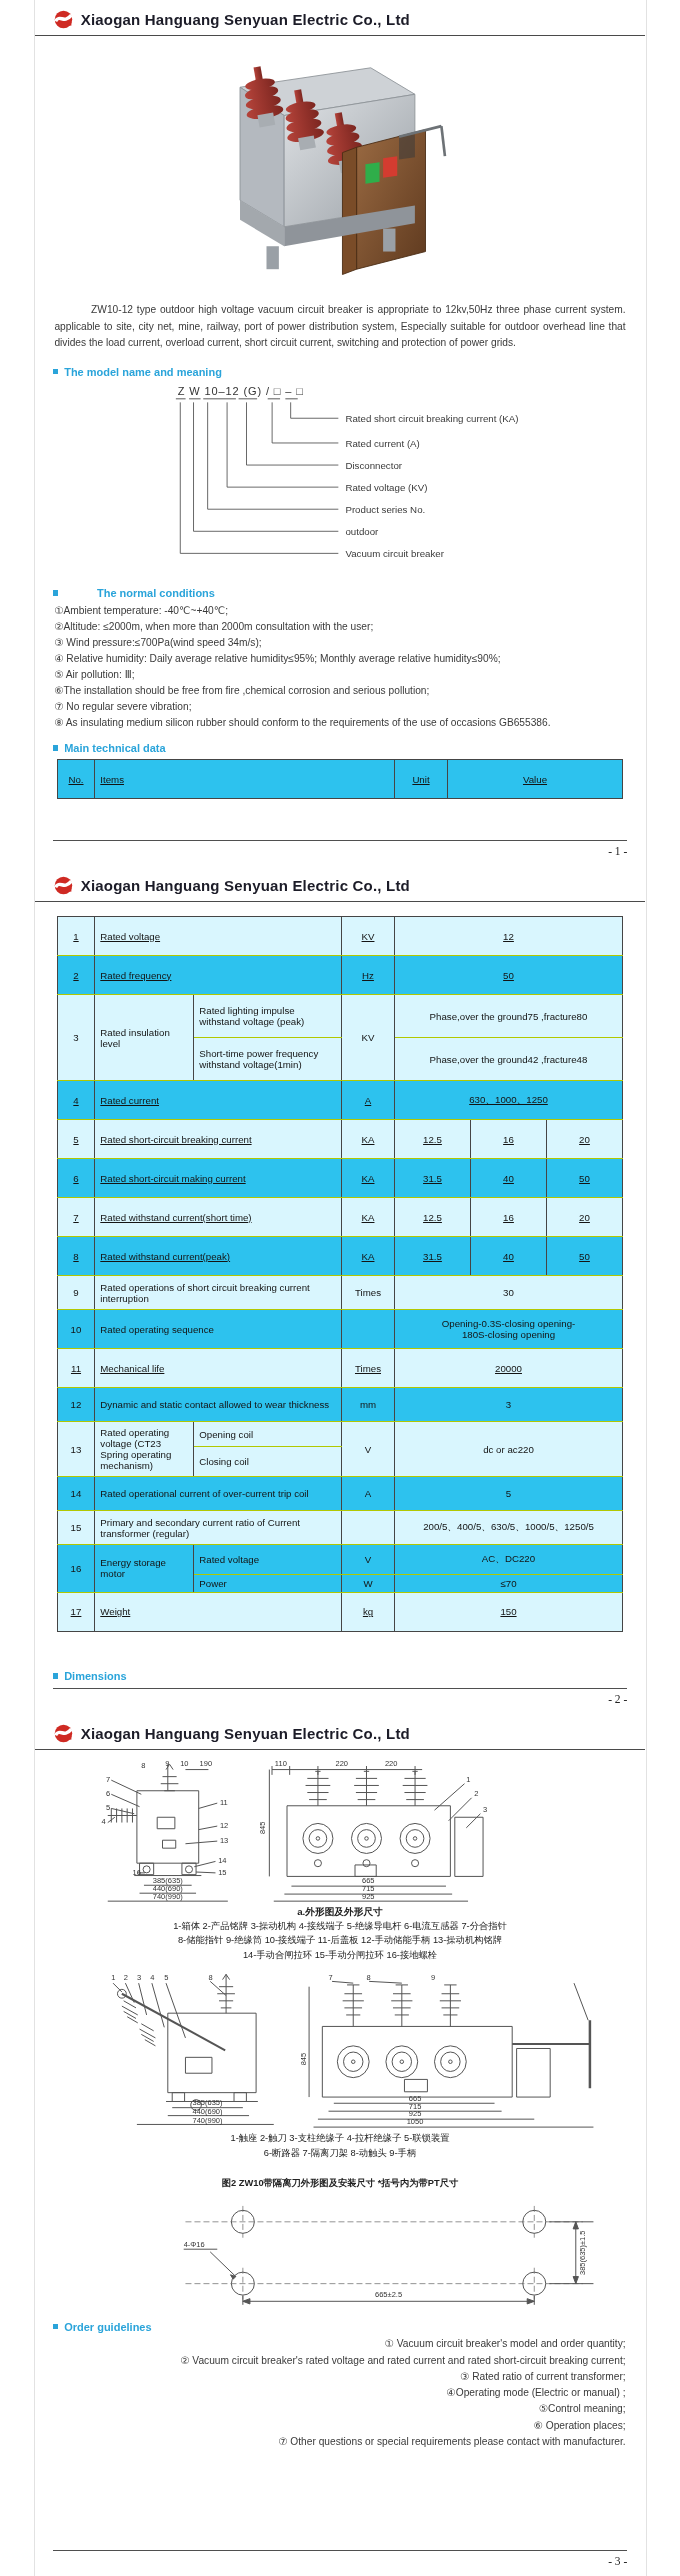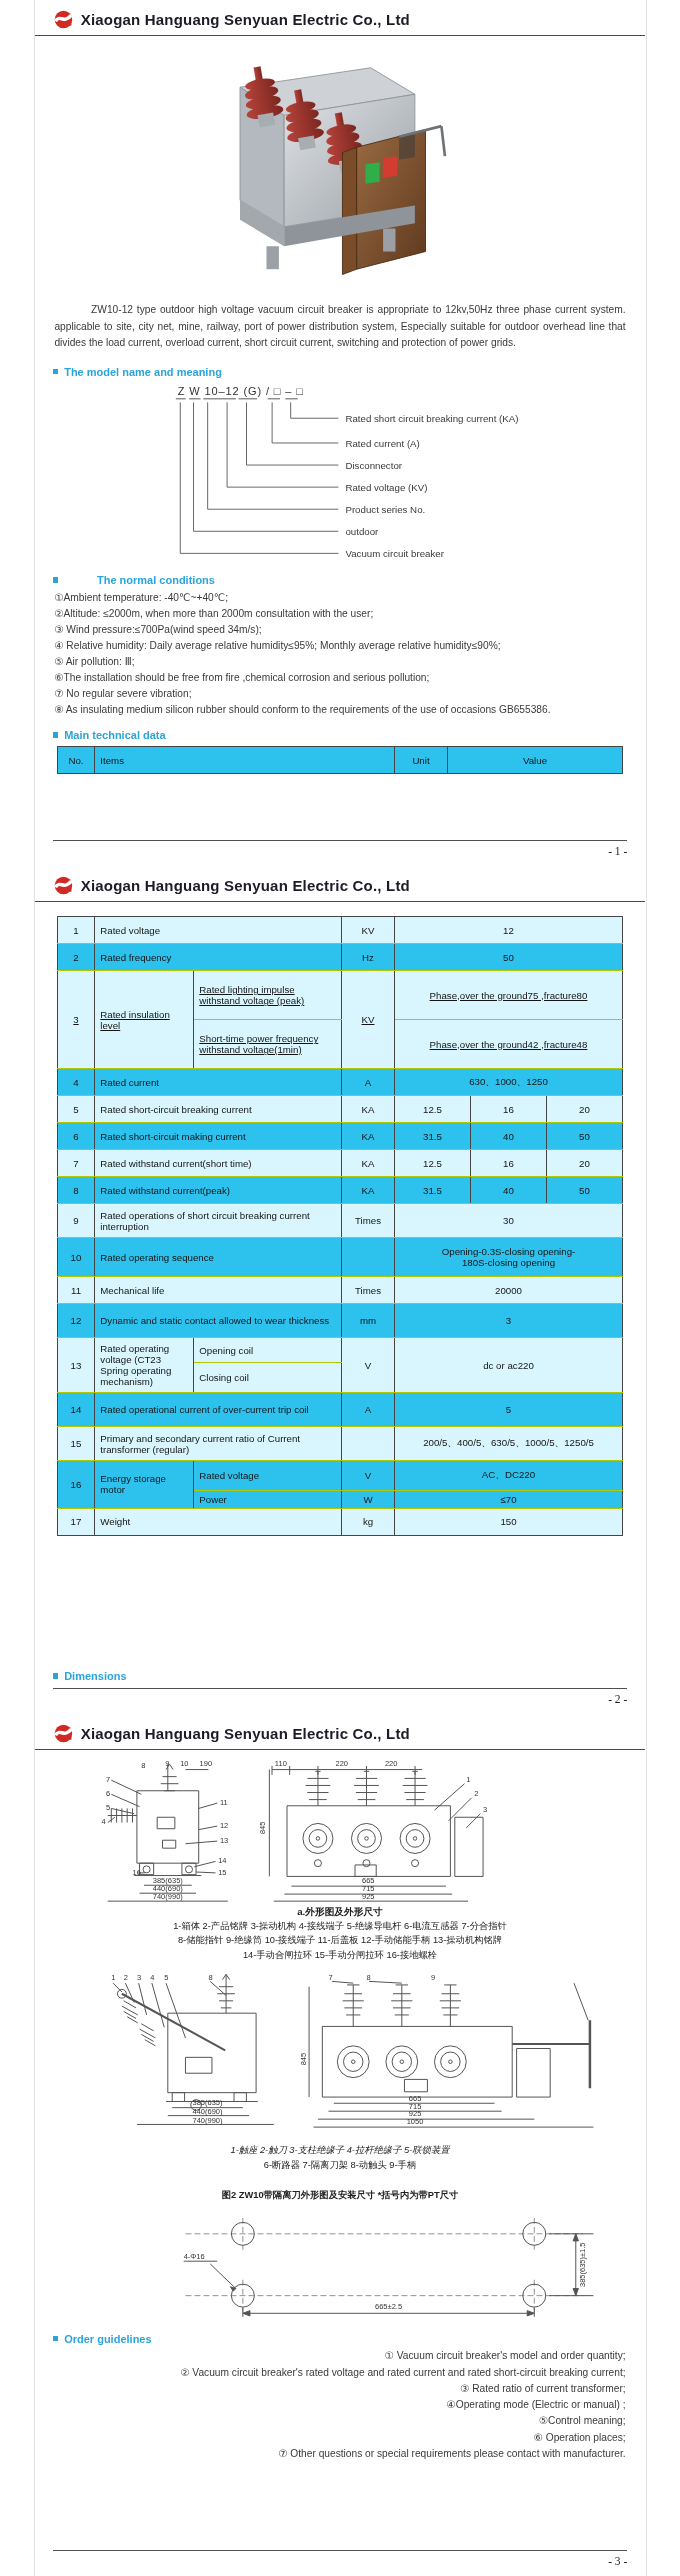--- a/index.html
+++ b/index.html
@@ -32,22 +32,22 @@
   .cond p { font-size:10.2px; line-height:1.58; color:#3a3a3a; text-align:justify; }
 
   table.tech { border-collapse:collapse; width:566px; margin:5.3px auto 0 auto; font-size:9.7px; color:#141414; border:1.8px solid #454545; }
   table.tech td { border:0.9px solid #454545; border-top:0.9px solid #b2c800; border-bottom:0.9px solid #b2c800; padding:1.8px 5.3px; }
   table.tech tr:first-child td { border-top:0.9px solid #454545; }
   table.tech tr:last-child td { border-bottom:0.9px solid #454545; }
   .cy { background:#2dc2ee; }
   .pl { background:#d9f6fe; }
   td.c { text-align:center; }
   td.l { text-align:left; }
-  tr.t24 td { height:27px; }
-  tr.t56 td { height:49px;text-decoration:underline; }
+  tr.t24 td { height:39px;text-decoration:underline; }
+  tr.t56 td { height:43px; }
   tr.t38 td { height:34px; }
   tr.t44 td { height:39px; }
   tr.t28 td { height:25px; }
   tr.t34 td { height:30px; }
   tr.t20 td { height:17.7px; }
 
   .pfoot { position:absolute; bottom:8.8px; left:17.7px; right:17.7px; border-top:1.8px solid #4f4f4f; text-align:right; padding-top:4.4px; font-family:"Liberation Serif","DejaVu Serif",serif; font-size:11.5px; color:#222; }
 
   .dim-sec { position:absolute; bottom:32px; left:0; }
 
@@ -171,21 +171,21 @@
           <text x="330" y="46">Rated short circuit breaking current (KA)</text>
           <text x="330" y="74">Rated current (A)</text>
           <text x="330" y="99">Disconnector</text>
           <text x="330" y="124">Rated voltage (KV)</text>
           <text x="330" y="149">Product series No.</text>
           <text x="330" y="174">outdoor</text>
           <text x="330" y="199">Vacuum circuit breaker</text>
         </g>
     </svg>
 
-    <h3 class="sec" style="margin-top:9px;gap:39px;">
+    <h3 class="sec" style="margin-top:22px;gap:39px;">
       <span class="sq"></span>
       <span>The normal conditions</span>
     </h3>
     <div class="cond">
       <p>①Ambient temperature: -40℃~+40℃;</p>
       <p>②Altitude: ≤2000m, when more than 2000m consultation with the user;</p>
       <p>③ Wind pressure:≤700Pa(wind speed 34m/s);</p>
       <p>④ Relative humidity: Daily average relative humidity≤95%; Monthly average relative humidity≤90%;</p>
       <p>⑤ Air pollution: Ⅲ;</p>
       <p>⑥The installation should be free from fire ,chemical corrosion and serious pollution;</p>
@@ -558,21 +558,21 @@
           <text x="312" y="12">7</text>
           <text x="355" y="12">8</text>
           <text x="428" y="12">9</text>
           <text x="286" y="102" text-anchor="middle" transform="rotate(-90 286 102)">845</text>
           <text x="410" y="149" text-anchor="middle">665</text>
           <text x="410" y="158" text-anchor="middle">715</text>
           <text x="410" y="167" text-anchor="middle">925</text>
           <text x="410" y="176" text-anchor="middle">1050</text>
         </g>
     </svg>
-    <p class="parts" style="margin-top:15px;font-style:italic;">1-触座  2-触刀  3-支柱绝缘子  4-拉杆绝缘子  5-联锁装置</p>
+    <p class="parts" style="margin-top:3px;">1-触座  2-触刀  3-支柱绝缘子  4-拉杆绝缘子  5-联锁装置</p>
     <p class="parts">6-断路器  7-隔离刀架  8-动触头  9-手柄</p>
     <p class="fig-note">图2 ZW10带隔离刀外形图及安装尺寸 *括号内为带PT尺寸</p>
 
     <svg class="fig" width="574" height="115" viewBox="0 0 650 130">
       <g stroke="#777" stroke-width="0.8" fill="none">
         <line x1="150" y1="28" x2="600" y2="28" stroke-dasharray="6 3"></line>
         <line x1="150" y1="98" x2="600" y2="98" stroke-dasharray="6 3"></line>
         <line x1="215" y1="10" x2="215" y2="46" stroke-dasharray="6 3"></line>
         <line x1="545" y1="10" x2="545" y2="46" stroke-dasharray="6 3"></line>
         <line x1="215" y1="80" x2="215" y2="116" stroke-dasharray="6 3"></line>

